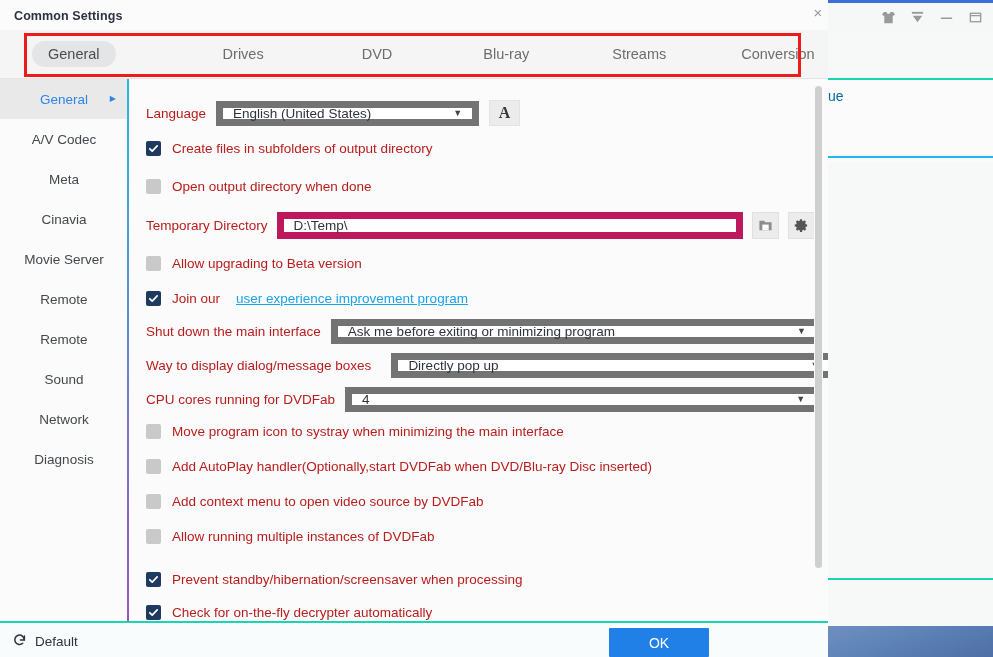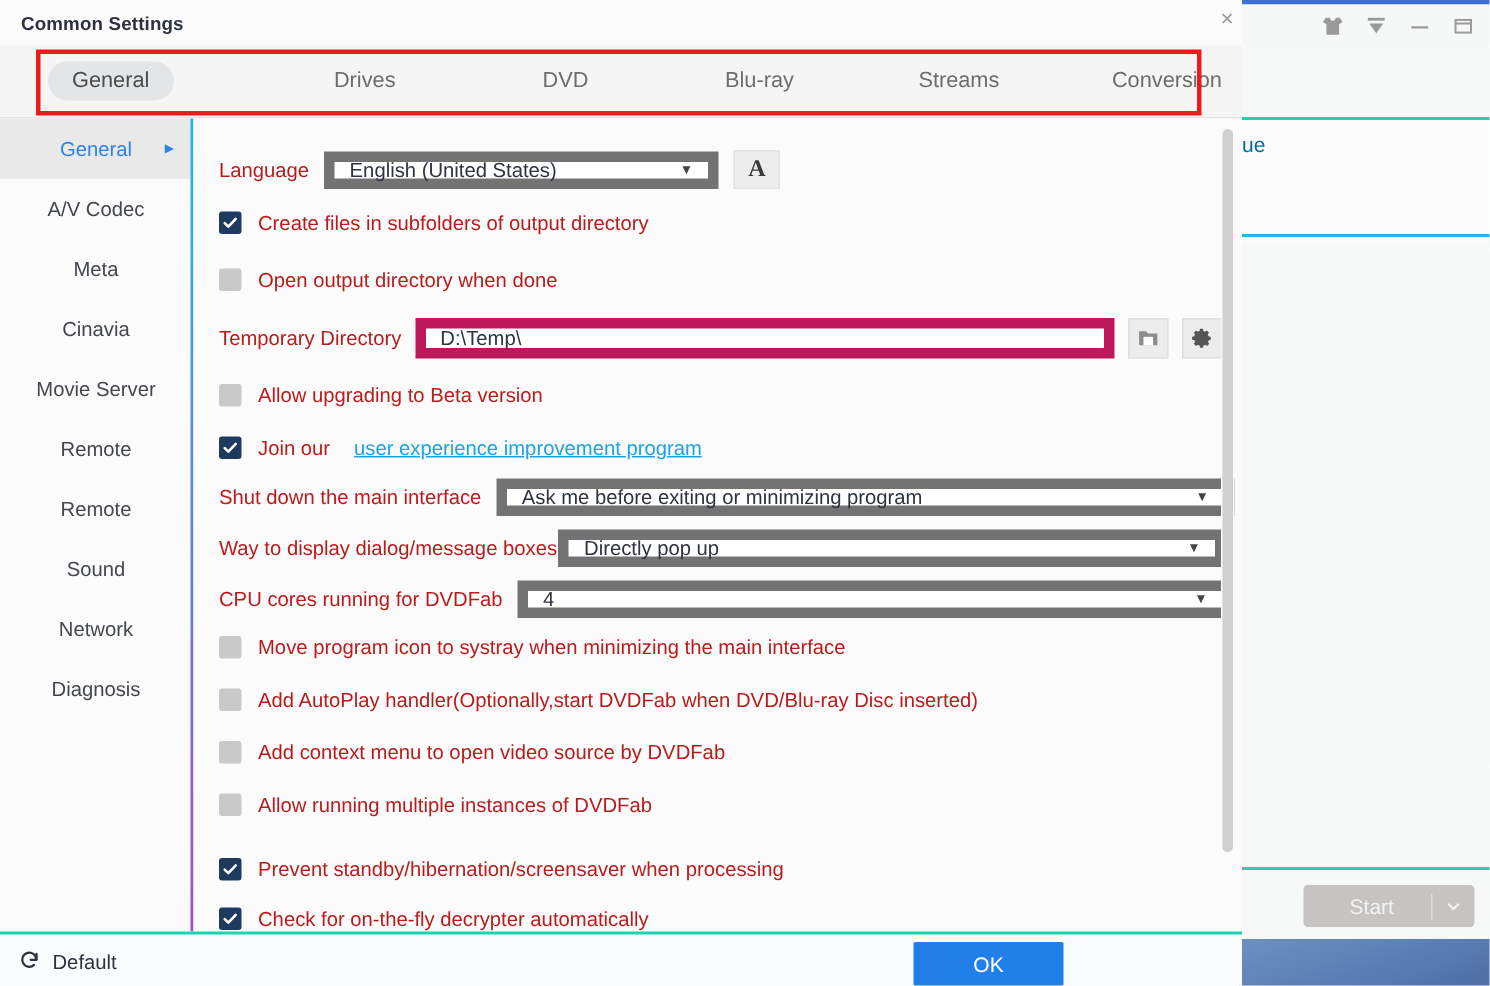--- a/index.html
+++ b/index.html
@@ -245,29 +245,20 @@
       </svg>
     </span>
   </div>
 
   <div id="bg-teal-rule"></div>
   <div id="bg-panel"></div>
   <div id="bg-panel-label">ue</div>
   <div id="bg-cyan-rule"></div>
   <div id="bg-teal-rule2"></div>
 
-  <div id="start-button">
-    <span id="start-label">Start</span>
-    <span id="start-divider"></span>
-    <span id="start-chevron">
-      <svg viewBox="0 0 12 12" width="12" height="12" fill="none" stroke="#f2f2f2" stroke-width="1.5">
-        <path d="M2.5 4.5 6 8 9.5 4.5"></path>
-      </svg>
-    </span>
-  </div>
 
   <div id="bg-photo"></div>
 </div>
 
 <div id="dialog">
 
   <div id="dialog-titlebar">
     <div id="dialog-title">Common Settings</div>
     <div id="dialog-close">×</div>
   </div>
@@ -377,21 +368,21 @@
     </div>
 
     <div class="row" style="top:240px;left:17px;gap:10px;">
       <span class="lbl">Shut down the main interface</span>
       <div class="combo" style="width:492px;">
         <span class="val">Ask me before exiting or minimizing program</span>
         <span class="caret">▼</span>
       </div>
     </div>
 
-    <div class="row" style="top:274px;left:17px;gap:1px;">
+    <div class="row" style="top:274px;left:17px;gap:20px;">
       <span class="lbl">Way to display dialog/message boxes</span>
       <div class="combo" style="width:445px;">
         <span class="val">Directly pop up</span>
         <span class="caret">▼</span>
       </div>
     </div>
 
     <div class="row" style="top:308px;left:17px;gap:10px;">
       <span class="lbl">CPU cores running for DVDFab</span>
       <div class="combo" style="width:477px;">

